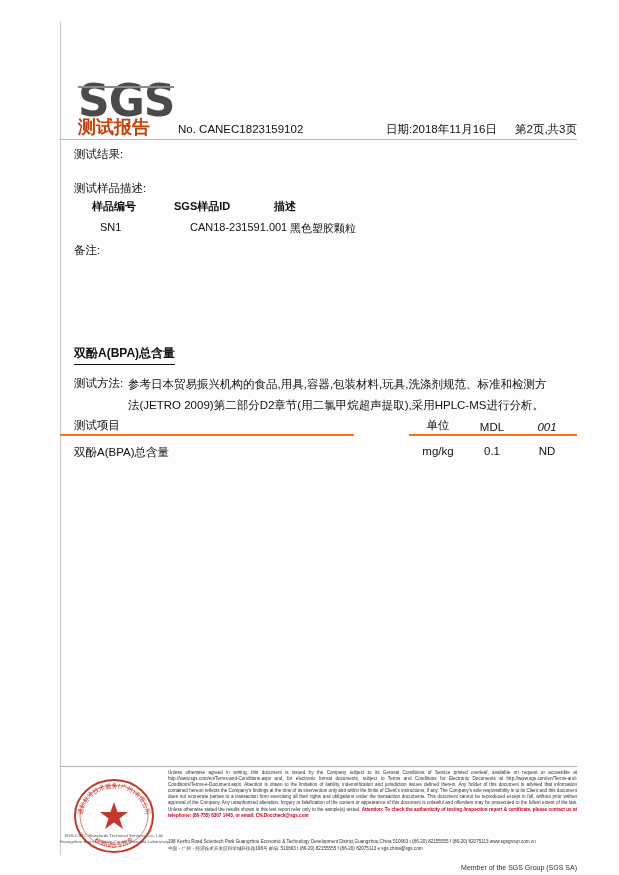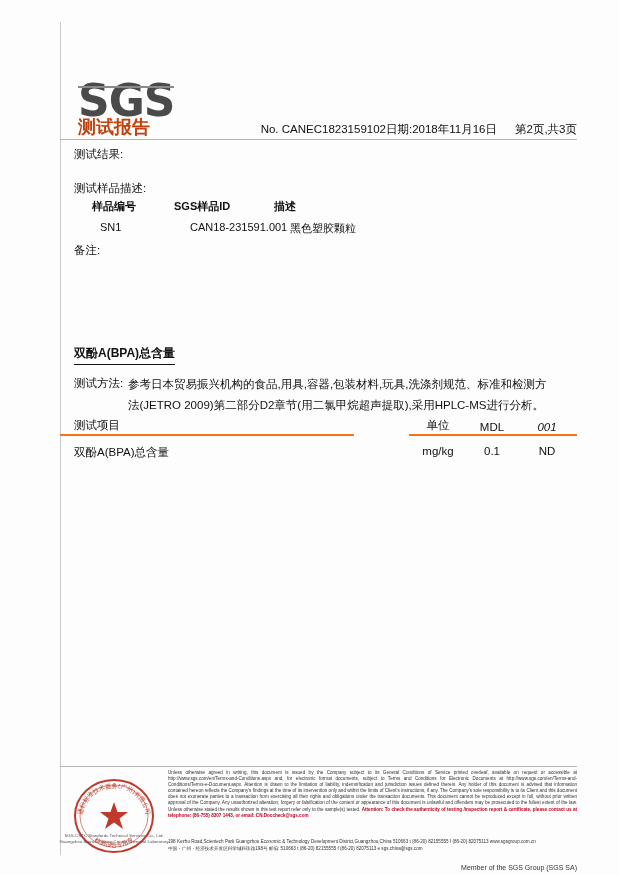--- a/index.html
+++ b/index.html
@@ -34,21 +34,21 @@
   .header-row{
     position:absolute;left:78px;right:42px;top:115px;
     display:flex;align-items:baseline;
     font-size:12.5px;
   }
   .header-title{
     font-size:18px;font-weight:bold;color:#c2410c;
     flex:0 0 auto;
   }
   .header-mid{
-    flex:1;text-align:right;font-size:11.5px;color:#111;
+    flex:1;text-align:left;font-size:11.5px;color:#111;
     padding-left:28px;
   }
   .header-date{
     flex:0 0 auto;font-size:11.5px;color:#111;
   }
   .header-page{
     flex:0 0 auto;font-size:11.5px;color:#111;margin-left:18px;
   }
   .hr-main{
     position:absolute;left:60px;right:42px;top:139px;height:1px;background:#b5b5b5;

